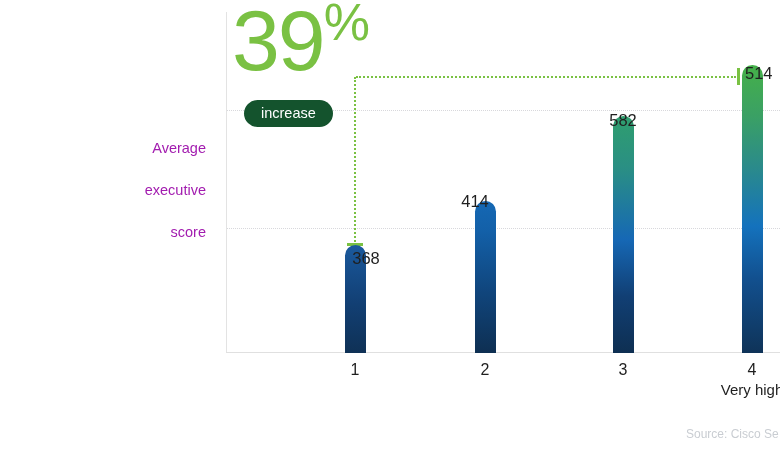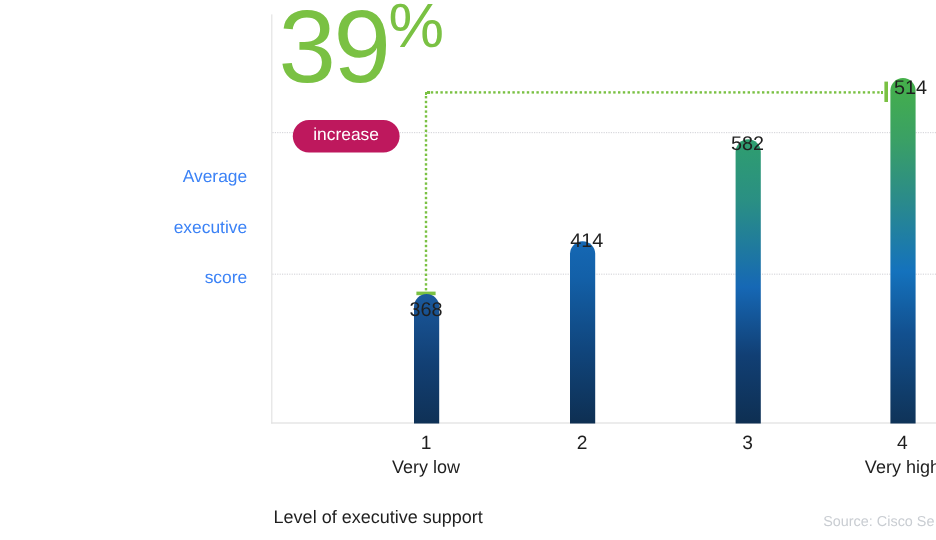--- a/index.html
+++ b/index.html
@@ -25,21 +25,21 @@
 
   
   .y-axis-title {
     position: absolute;
     left: 96px;
     top: 117px;
     width: 110px;
     text-align: right;
     font-size: 14.5px;
     line-height: 21px;
-    color: #3b82f6;
+    color: #a21caf;
     white-space: pre-line;
   }
   .axis-line-left {
     position: absolute;
     left: 226px;
     top: 12px;
     width: 1px;
     height: 341px;
     background: #e3e3e3;
   }
@@ -78,21 +78,21 @@
     vertical-align: super;
     line-height: 52px;
     letter-spacing: -1px;
   }
   .callout-badge {
     position: absolute;
     left: 244px;
     top: 100px;
     padding: 4px 17px 5px 17px;
     border-radius: 20px;
-    background: #be185d;
+    background: #14532d;
     color: #ffffff;
     font-size: 14.5px;
     line-height: 18px;
     white-space: nowrap;
   }
 
   
   .conn-vert {
     position: absolute;
     left: 354px;
@@ -217,38 +217,36 @@
   <div class="callout-pct"><span>39</span><span class="pct-sign">%</span></div>
   <div class="callout-badge">increase</div>
 
   <div class="bars-layer">
     <div class="bar b1" style="left:119px; height:108px;"></div>
     <div class="bar b2" style="left:249px; height:152px;"></div>
     <div class="bar b3" style="left:387px; height:237px;"></div>
     <div class="bar b4" style="left:516px; height:288px;"></div>
   </div>
 
-  <div class="bar-value" style="left:325px; top:249px;text-align:center;">368</div>
-  <div class="bar-value" style="left:459px; top:192px;">414</div>
+  <div class="bar-value" style="left:336px; top:249px;text-align:center;">368</div>
+  <div class="bar-value" style="left:445px; top:192px;">414</div>
   <div class="bar-value" style="left:593px; top:111px;">582</div>
   <div class="bar-value" style="left:745px; top:64px; text-align:left; width:40px;">514</div>
 
   <div class="xtick" style="left:300px; top:360px;">
     <span class="num">1</span>
-    <span class="sub">Very low</span>
   </div>
   <div class="xtick" style="left:430px; top:360px;">
     <span class="num">2</span>
     <span class="sub"></span>
   </div>
   <div class="xtick" style="left:568px; top:360px;">
     <span class="num">3</span>
     <span class="sub"></span>
   </div>
   <div class="xtick" style="left:697px; top:360px;">
     <span class="num">4</span>
     <span class="sub">Very high</span>
   </div>
 
-  <div class="x-axis-title">Level of executive support</div>
   <div class="source-note">Source: Cisco Se</div>
 
 </div>
 
 </body></html>

